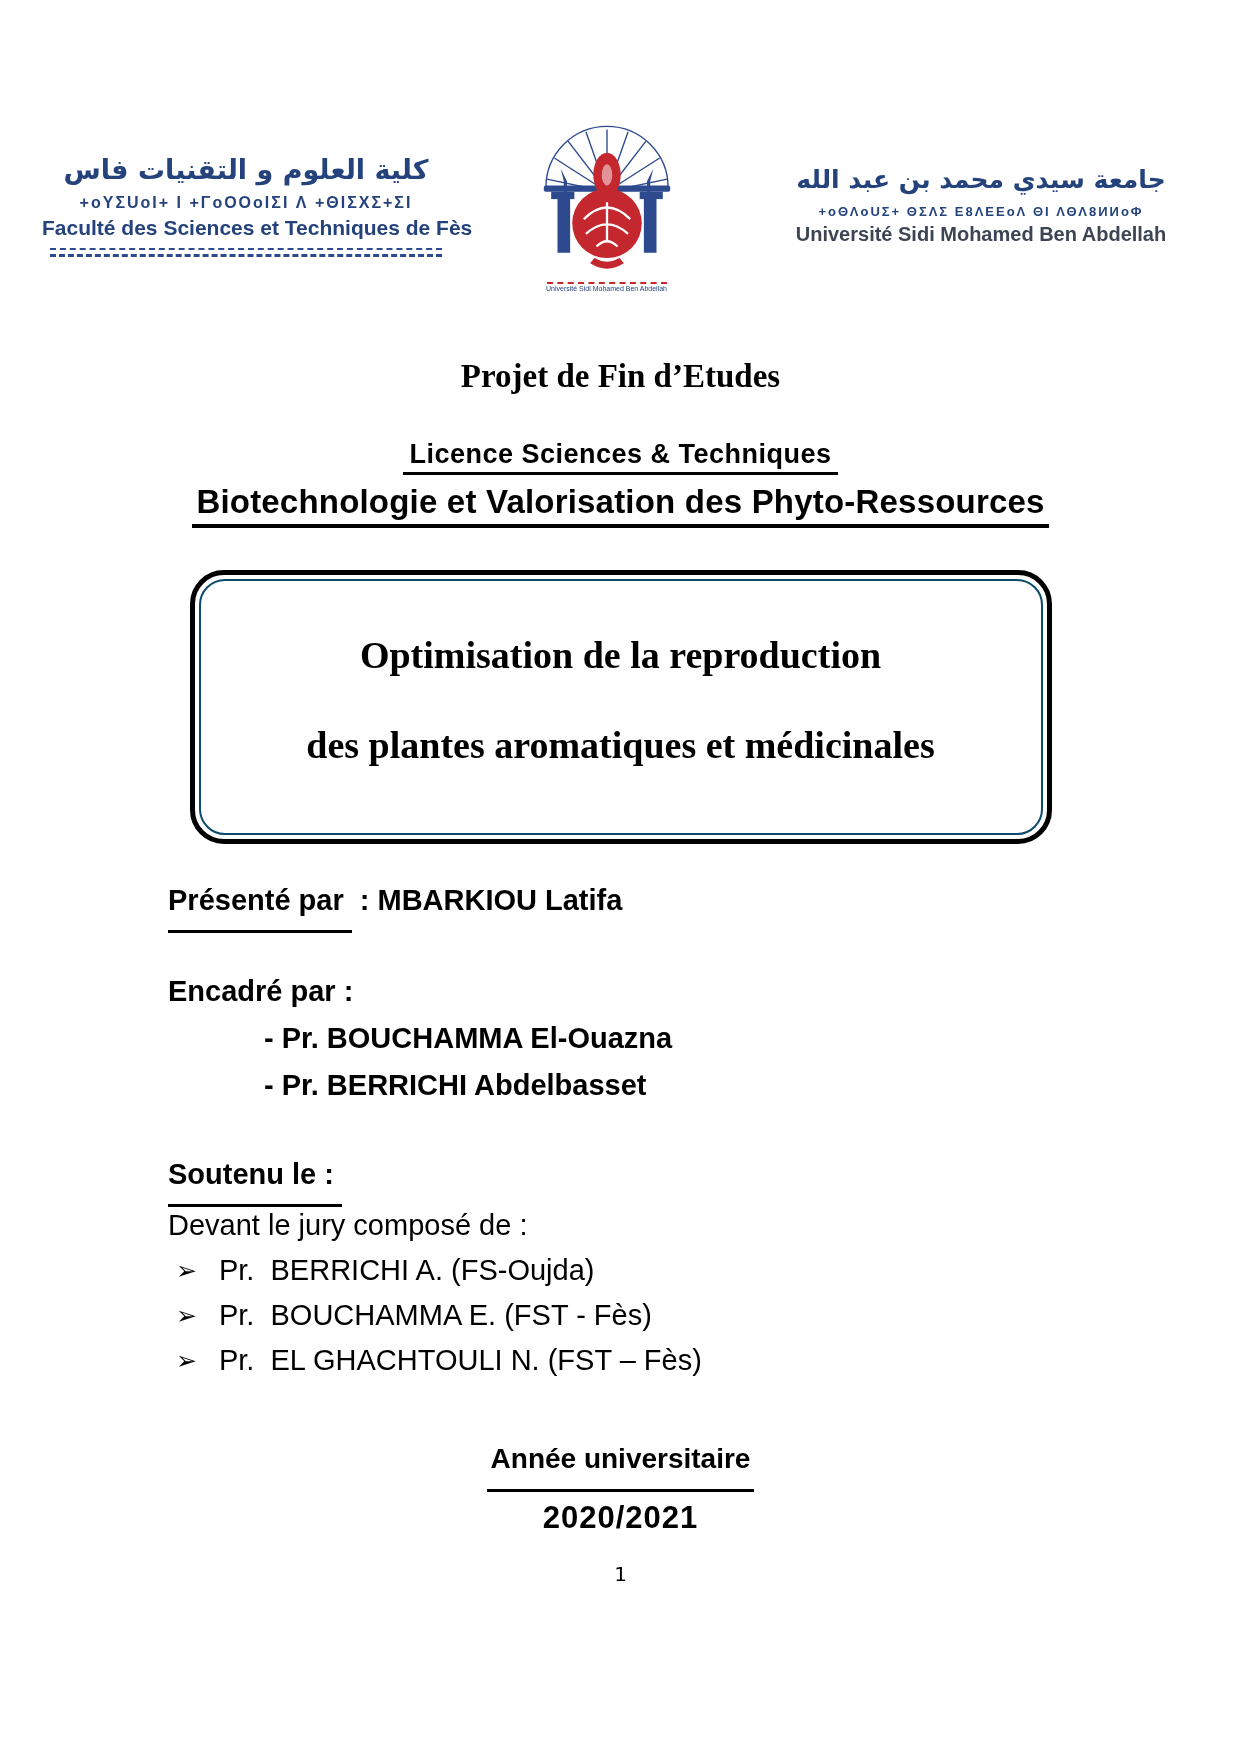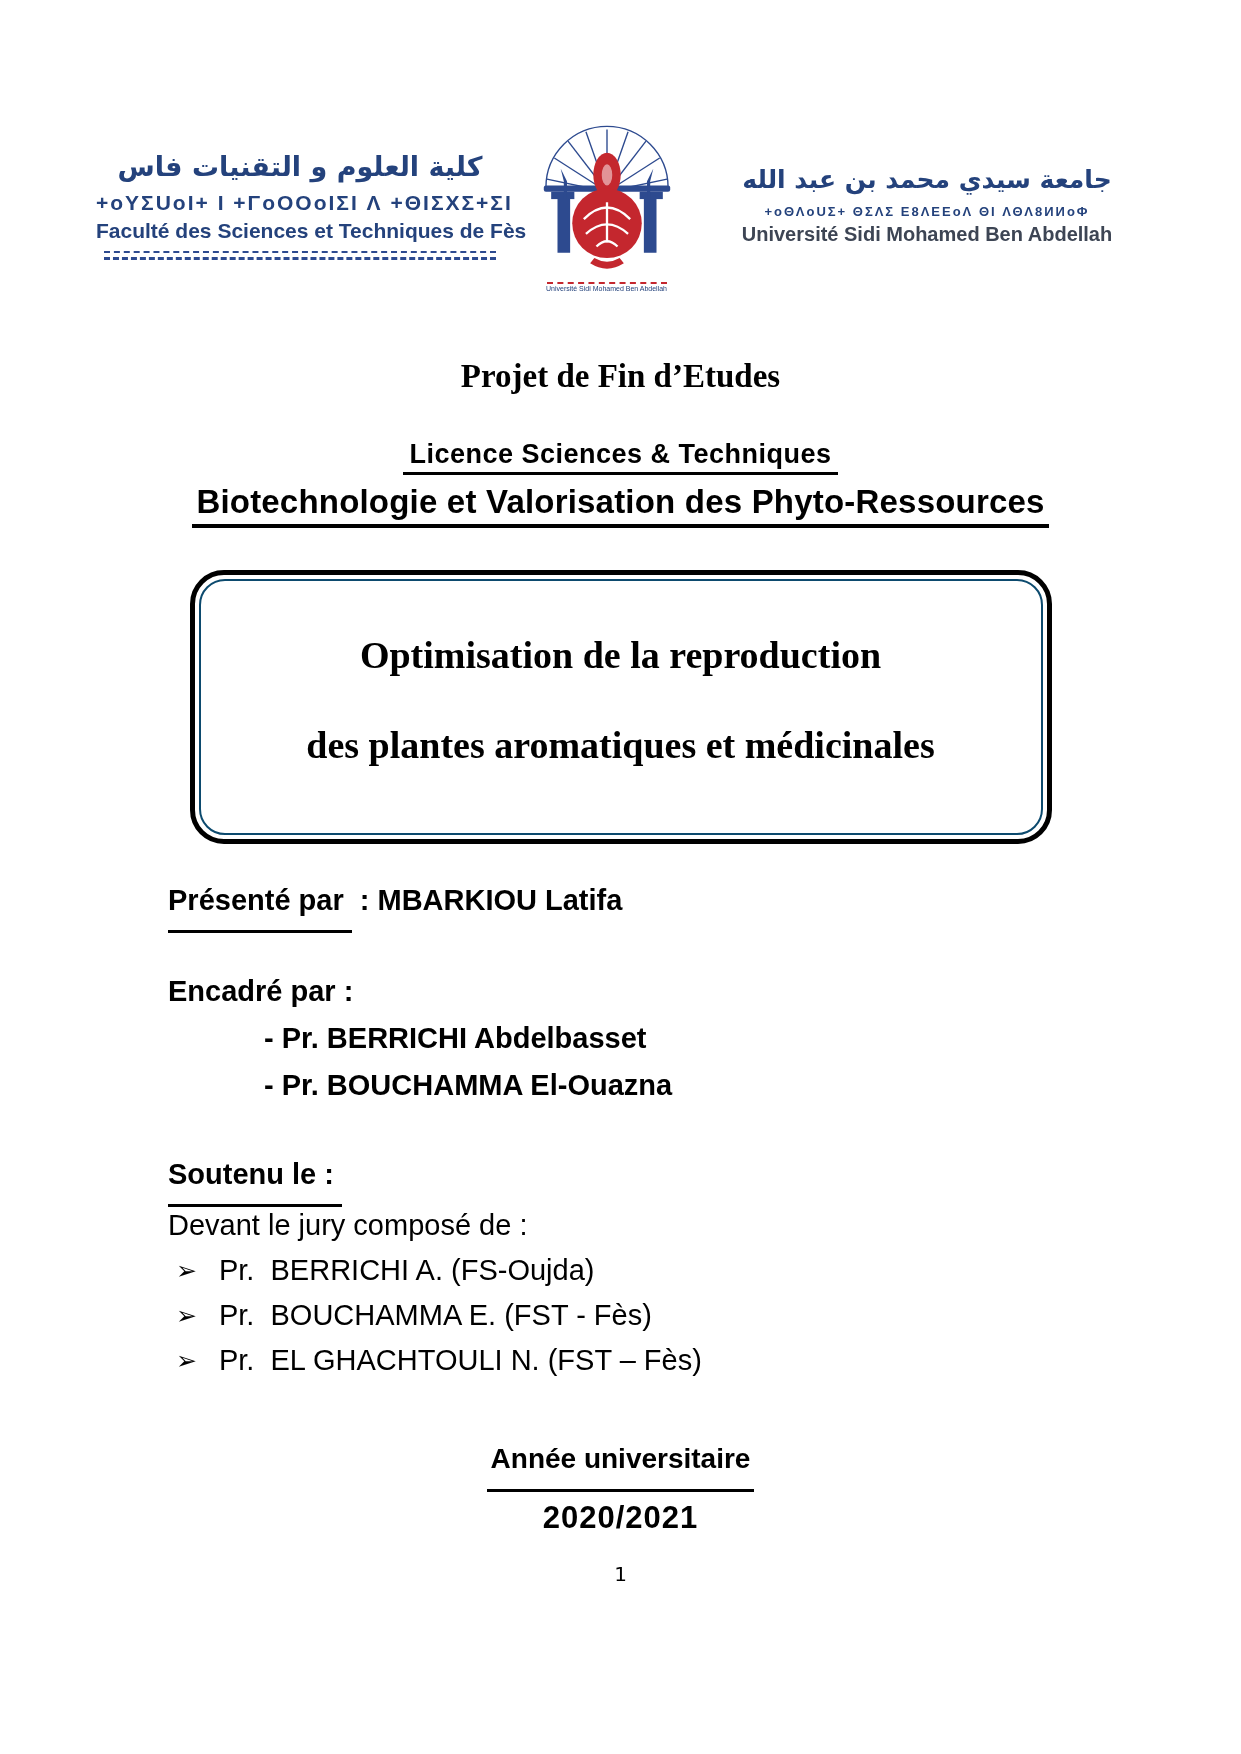--- a/index.html
+++ b/index.html
@@ -4,29 +4,29 @@
 <style>
   * { margin:0; padding:0; box-sizing:border-box; }
   html,body { background:#9a9a9a; }
   .page {
     width:1241px; height:1754px; margin:0 auto; background:#ffffff;
     font-family:"Liberation Sans", sans-serif; color:#000;
     overflow:hidden; position:relative;
   }
   
   .masthead {
-    margin-top:118px; padding:0 29px;
-    display:flex; justify-content:center; align-items:center; gap:10px;
+    margin-top:118px; padding:0 42px;
+    display:flex; justify-content:space-between; align-items:center; gap:2px;
   }
   .inst { text-align:center; color:#24427c; }
   .inst.left  { width:408px; }
   .inst.right { width:436px; }
   .inst .arabic  { font-size:27px; font-weight:700; line-height:1.25; font-family:"DejaVu Sans", sans-serif; }
   .inst.right .arabic { font-size:25px; }
-  .inst .tifinagh{ font-size:21px; font-weight:700; letter-spacing:2px; margin-top:8px; white-space:nowrap; }
+  .inst .tifinagh{ font-size:16px; font-weight:700; letter-spacing:2px; margin-top:8px; white-space:nowrap; }
   .inst.right .tifinagh { font-size:13px; }
   .inst .french  { font-size:21px; font-weight:700; margin-top:4px; white-space:nowrap; }
   .inst.right .french { font-size:20px; color:#3d4554; }
   .dashline { width:96%; margin:8px auto 0; height:9px;
     border-top:2px dashed #2d4a8f; border-bottom:3px dashed #2d4a8f; }
   .emblem { width:185px; text-align:center; }
   .emblem-caption-red { width:120px; margin:2px auto 1px; border-top:2px dashed #c4272e; }
   .emblem-caption { font-size:7px; color:#24427c; white-space:nowrap; }
   
   .doc-type { margin-top:66px; text-align:center;
@@ -134,22 +134,22 @@
     </div>
   </div>
 
   <div class="content">
 
     <div class="presented">
       <span class="u-label">Présenté par</span><span class="sep"> : </span><span>MBARKIOU Latifa</span>
     </div>
 
     <div class="encadre">Encadré par :</div>
+    <div class="supervisor">- Pr. BOUCHAMMA El-Ouazna</div>
     <div class="supervisor">- Pr. BERRICHI Abdelbasset</div>
-    <div class="supervisor">- Pr. BOUCHAMMA El-Ouazna</div>
 
     <div class="soutenu">
       <span class="u-label">Soutenu le :</span>
     </div>
     <div class="jury-intro">Devant le jury composé de :</div>
 
     <div class="jury-row">
       <span class="jury-bullet">➢</span>
       <span class="jury-text">Pr.  BERRICHI A. (FS-Oujda)</span>
     </div>

